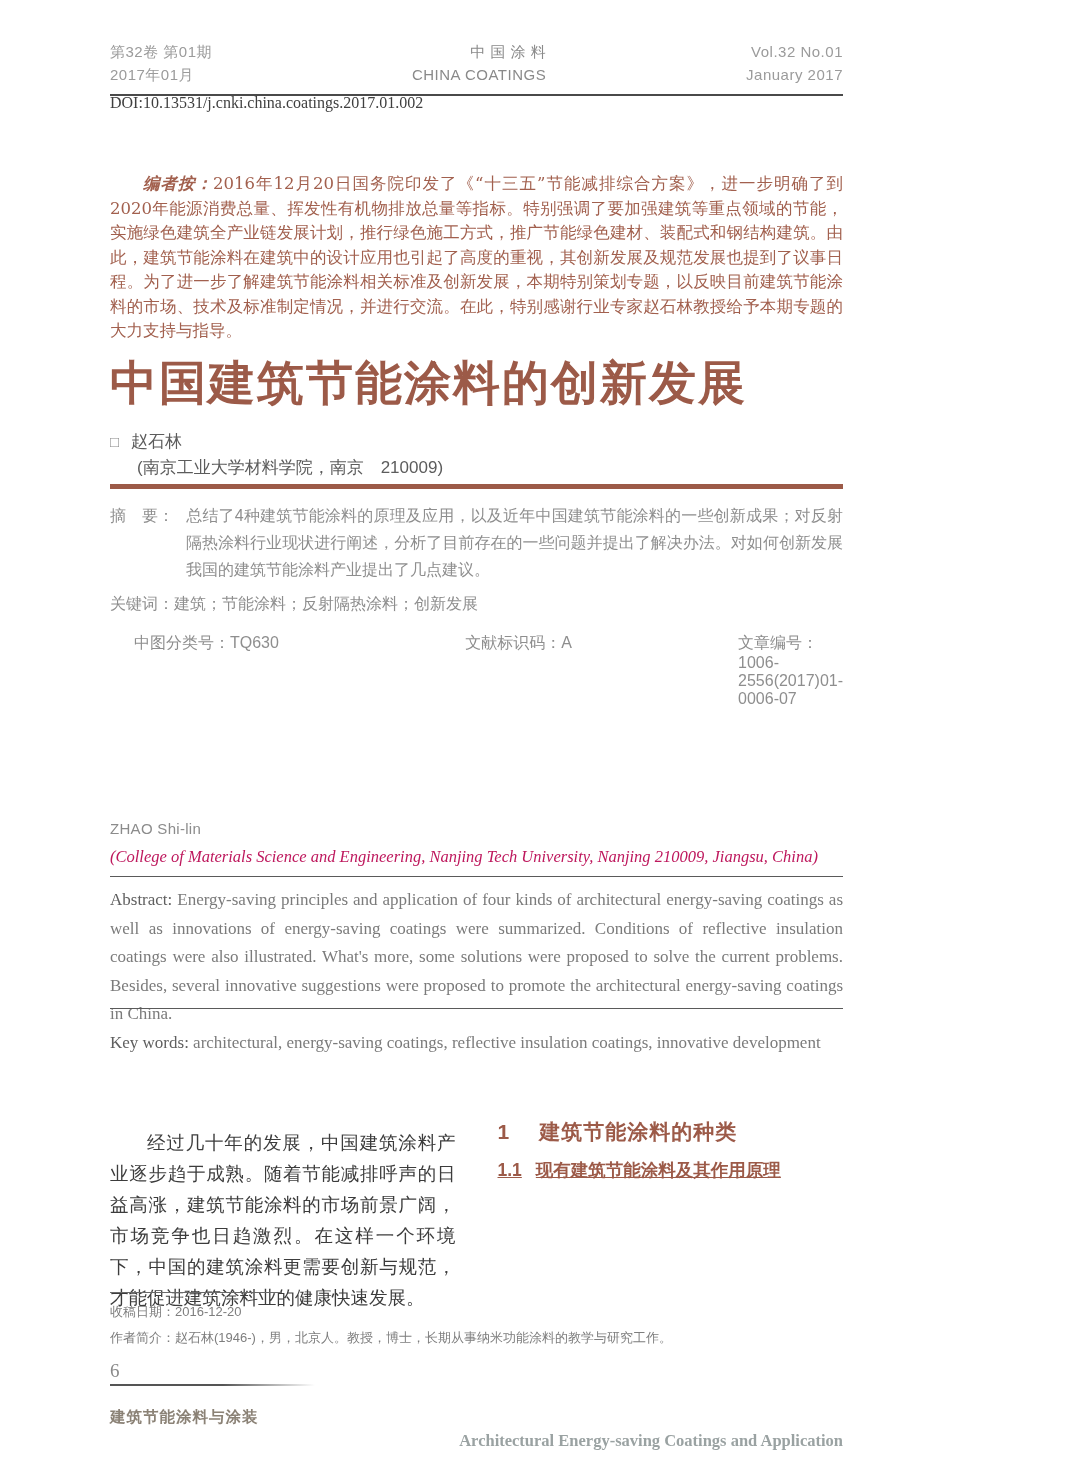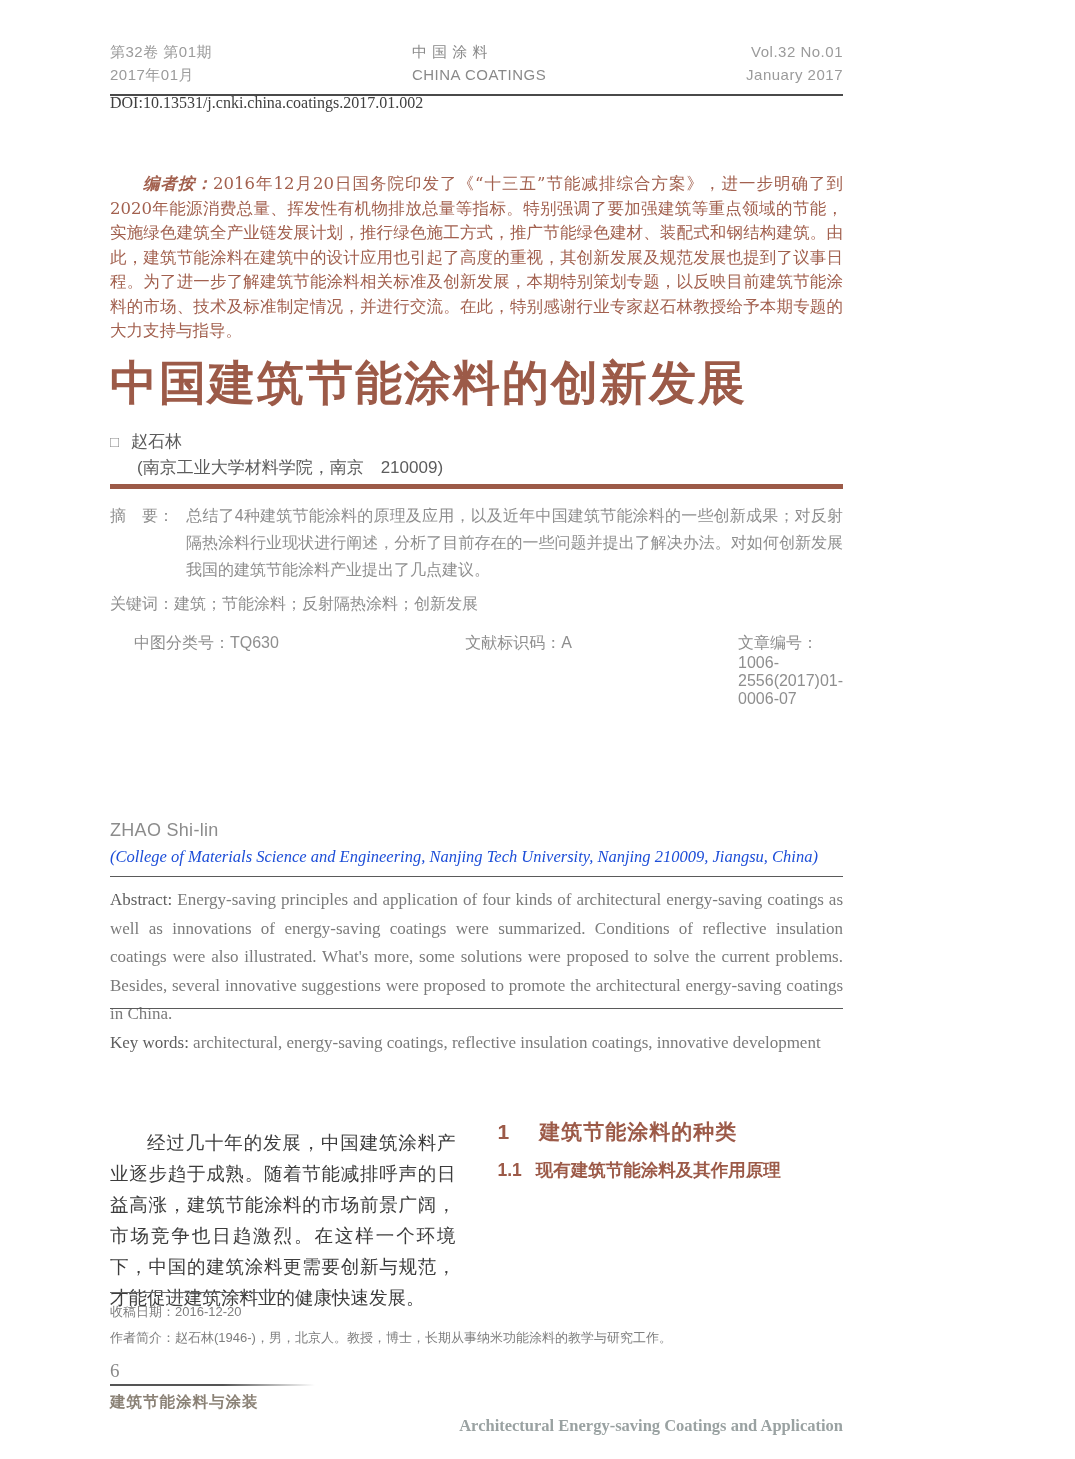--- a/index.html
+++ b/index.html
@@ -10,21 +10,21 @@
     background:#ffffff;
     font-family:"Liberation Sans", sans-serif;
     overflow:hidden;
   }
   .band { position:absolute; left:110px; right:98px; }
 
   
   .jheader { top:40px; display:flex; justify-content:space-between; align-items:flex-start;
              padding-bottom:8px; border-bottom:2px solid #4a4a4a; }
   .jheader .col { font-size:15px; line-height:23px; color:#9b9b9b; letter-spacing:.5px; }
-  .jheader .center { text-align:left; color:#8a8a8a; }
+  .jheader .center { text-align:right; color:#8a8a8a; }
   .jheader .right { text-align:right; }
   .doi { top:94px; font-family:"Liberation Serif", serif; font-size:16px; color:#3f3f3f; }
 
   
   .editor-note { top:172px; font-family:"DejaVu Serif", serif;
                  font-size:16.5px; line-height:24.5px; color:#a2604e;
                  text-align:justify; text-indent:2em; }
   .editor-note .lbl { font-weight:bold; font-style:italic; }
 
   
@@ -42,54 +42,54 @@
   .hang .lbl { display:inline-block; width:76px; margin-left:-76px; }
   .kw-row { margin-top:7px; line-height:27px; }
   .class-row { margin-top:16px; display:flex; }
   .class-row .c1 { width:340px;margin-left:24px; }
   .class-row .c2 { width:280px; }
   .class-row .c3 { flex:1; }
 
   
   .en-title { top:710px; width:820px; font-size:31px; font-weight:bold;
               color:#9c5a48; line-height:48px; letter-spacing:.2px; }
-  .en-author { top:820px; font-size:18px; color:#8c8c8c; letter-spacing:.3px; }
+  .en-author { top:820px; font-size:15px; color:#8c8c8c; letter-spacing:.3px; }
   .en-affil { top:847px; font-family:"Liberation Serif", serif; font-style:italic;
-              font-size:16.5px; color:#1d4ed8; }
+              font-size:16.5px; color:#be185d; }
   .rule-thin { border-top:1.6px solid #5a5a5a; }
   .r1 { top:876px; }
   .r2 { top:1008px; }
 
   
   .en-abstract { top:886px; font-family:"Liberation Serif", serif;
                  font-size:17px; line-height:28.5px; color:#7b7b7b; text-align:justify; }
   .en-abstract .lbl { font-weight:normal; color:#5f5f5f; }
   .en-kw { margin-top:0px; }
 
   
   .columns { top:1118px; display:flex; gap:42px; }
   .colm { flex:1; }
   .sec-head { font-size:21px; font-weight:bold; color:#9c5a48; letter-spacing:1px; }
   .sec-head .num { margin-right:22px; letter-spacing:8px; }
-  .sub-head { margin-top:12px; font-size:17.5px; font-weight:bold; color:#9c5a48; }
+  .sub-head { margin-top:12px; font-size:17.5px; font-weight:bold; color:#9c5a48;text-decoration:underline; }
   .sub-head .num { margin-right:14px; }
   .body-p { margin-top:10px; font-family:"Liberation Serif", serif;
             font-size:18.5px; line-height:31px; color:#3c3c3c;
             text-align:justify; text-indent:2em; }
 
   
   .footnote { top:1292px; font-size:13px; color:#7e7e7e; line-height:26px; }
   .footnote .sep { width:172px; border-top:1.6px solid #6a6a6a; margin-bottom:6px; }
 
   
   .pfooter { top:1360px; }
   .page-num { font-family:"Liberation Serif", serif; font-size:19px; color:#8a8a8a; }
   .pfooter .fline { width:205px; height:2px; margin-top:2px;
                     background:linear-gradient(to right,#555 55%, rgba(85,85,85,0)); }
-  .f-cn { margin-top:6px; font-size:15.5px; font-weight:bold; color:#8b8276; letter-spacing:1px; }
+  .f-cn { margin-top:21px; font-size:15.5px; font-weight:bold; color:#8b8276; letter-spacing:1px; }
   .f-en { margin-top:3px; font-family:"Liberation Serif", serif; font-weight:bold;
           font-size:16.5px; color:#9aa2a2;text-align:right; }
 </style>
 </head>
 <body>
 
 <div class="page">
 
   <div class="band jheader">
     <div class="col left">

